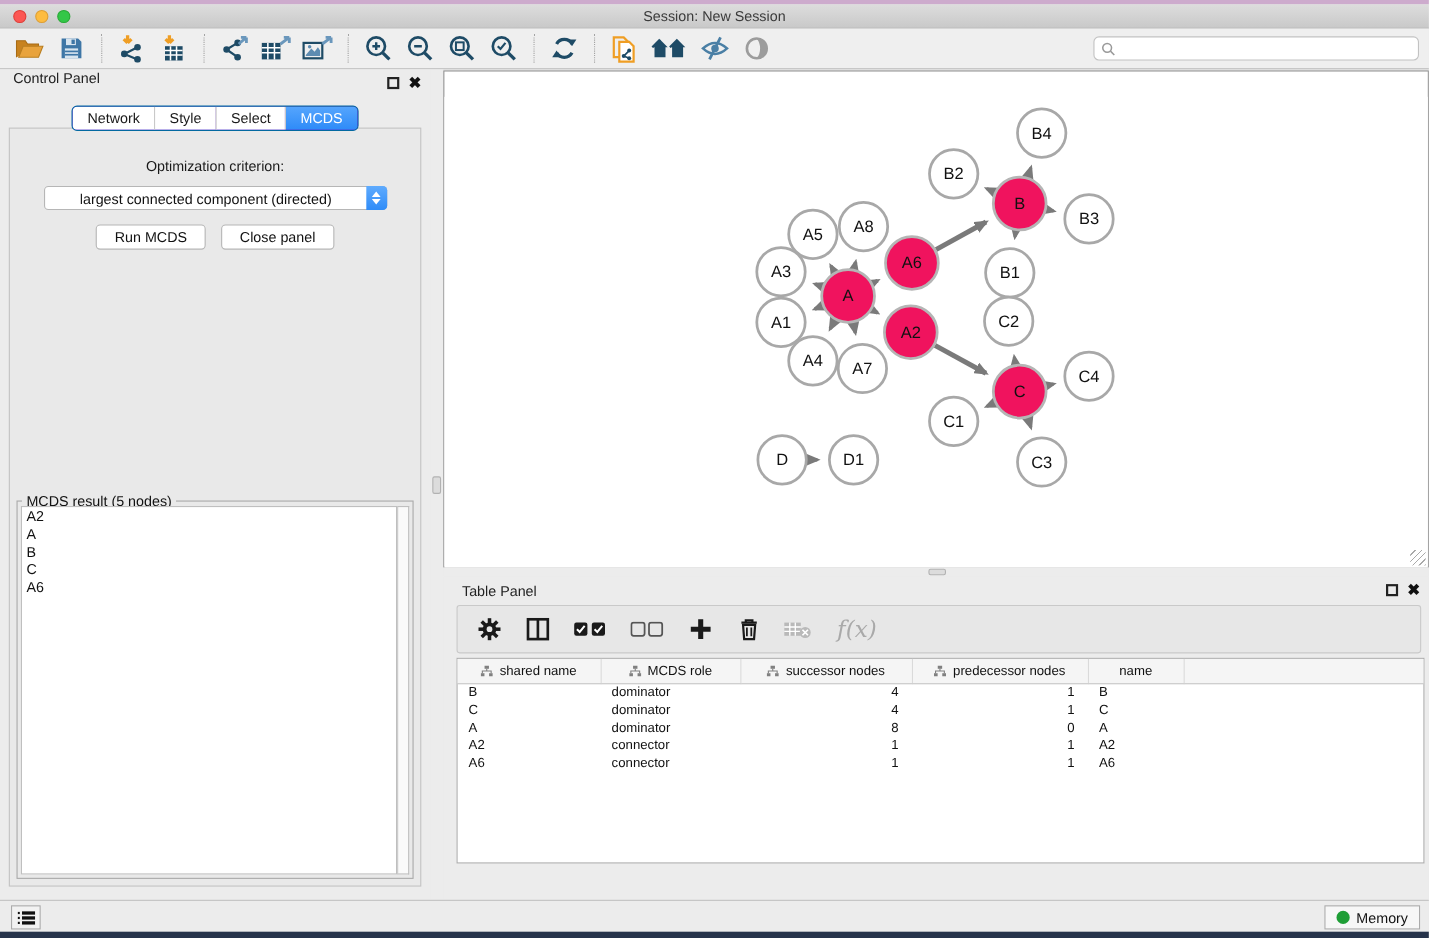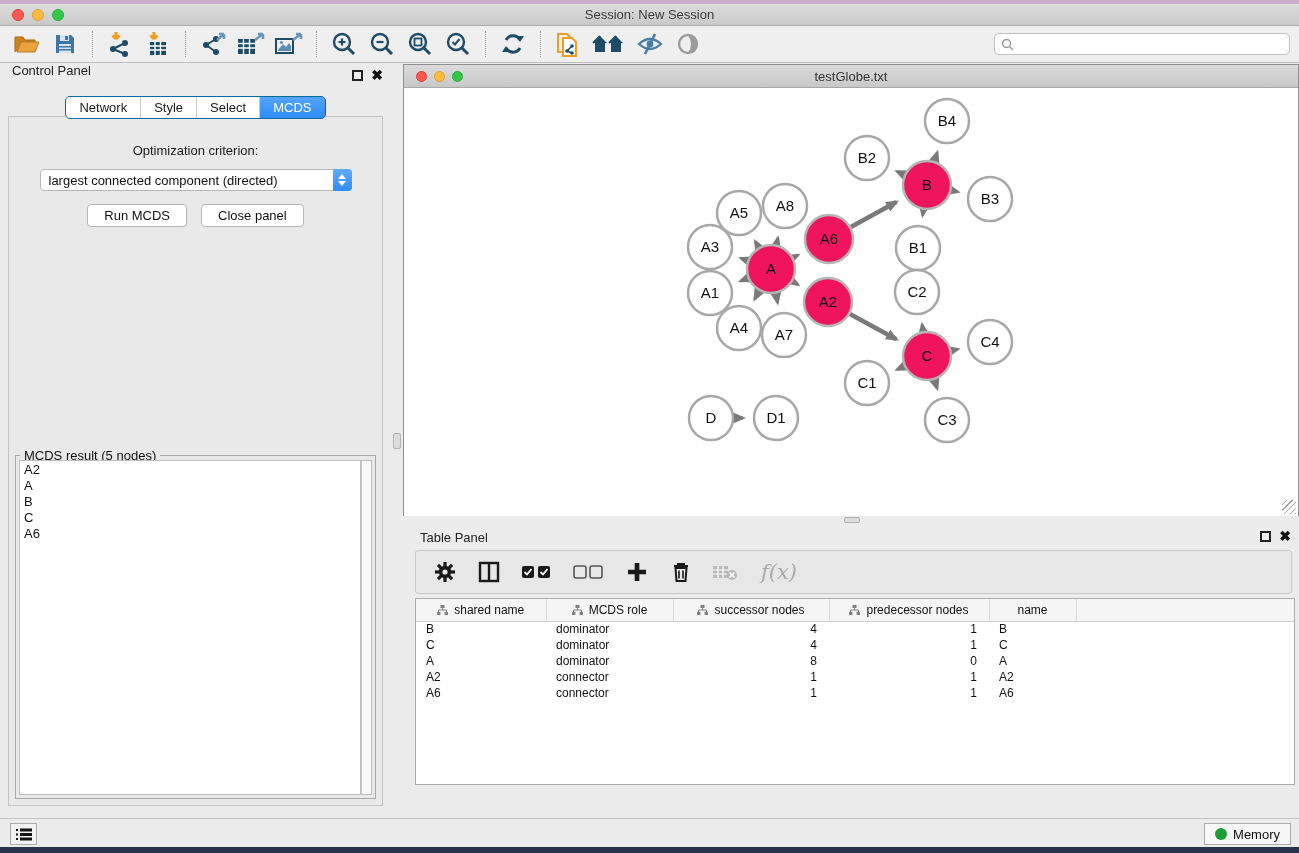--- a/index.html
+++ b/index.html
@@ -38,21 +38,21 @@
   .cp-tabs { position:absolute; left:0; top:33px; width:100%; display:flex; justify-content:center; z-index:5; }
   .seg { display:flex; border:1px solid #0369a1; border-radius:5px; overflow:hidden; background:#6d28d9; }
   .seg .tab { padding:3px 13px; font-size:13px; color:#1A1A1A; background:#FFFFFF; border-left:1px solid #C9C9C9; }
   .seg .tab:first-child { border-left:none; }
   .seg .tab.active { background:linear-gradient(#55A5FD,#2E8BF8); color:#FFFFFF; }
 
   .cp-content { position:absolute; left:8px; top:53px; width:375px; height:690px; background:#E9E9E9;
     border:1px solid #C3C3C3; }
   .opt-label { margin-top:26px; text-align:center; font-size:13px; color:#1A1A1A; }
   .dropdown { margin:11px auto 0 auto; width:312px; height:22px; background:#FFFFFF; border:1px solid #B6B6B6;
-    border-radius:4px; display:flex; align-items:center; position:relative; }
+    border-radius:4px; display:flex; align-items:center; position:relative;padding-left:24px; }
   .dropdown .dd-text { font-size:13px; color:#111; margin-left:8px; flex:1; white-space:nowrap; overflow:hidden; }
   .dd-stepper { width:19px; height:22px; margin-right:-1px; border-radius:0 4px 4px 0;
     background:linear-gradient(#5FABFE,#2F8CF8); display:flex; flex-direction:column; align-items:center; justify-content:center; gap:2px; }
   .dd-stepper .up, .dd-stepper .dn { width:0; height:0; border-left:4px solid transparent; border-right:4px solid transparent; }
   .dd-stepper .up { border-bottom:5px solid #fff; }
   .dd-stepper .dn { border-top:5px solid #fff; }
   .cp-buttons { margin-top:13px; display:flex; justify-content:center; gap:14px; }
   .btn { font-size:13px; color:#111; background:#FFFFFF; border:1px solid #B6B6B6; border-radius:4px;
     padding:3px 16px; }
 
@@ -305,28 +305,20 @@
       <div class="mcds-scroll"></div>
     </div>
   </div>
 </div>
 
 <div class="v-divider">
   <div class="v-handle"></div>
 </div>
 
 <div class="net-window">
-  <div class="net-titlebar">
-    <div class="net-lights">
-      <div class="light red"></div>
-      <div class="light yellow"></div>
-      <div class="light green"></div>
-    </div>
-    <div class="title">testGlobe.txt</div>
-  </div>
   <div class="net-canvas">
     <svg id="graph-svg" width="894" height="428" viewBox="0 0 894 428">
       <defs>
         <marker id="arrow" markerUnits="userSpaceOnUse" markerWidth="13" markerHeight="11" refX="10" refY="5.5" orient="auto">
           <path d="M0,0 L13,5.5 L0,11 Z" fill="#7A7A7A"></path>
         </marker>
       </defs>
       <g id="edge-layer">
           <line x1="354.59652654107913" y1="159.29392144688853" x2="351.3725849657755" y2="153.65202369010717" stroke="#7A7A7A" stroke-width="3.2" marker-end="url(#arrow)"></line>
           <line x1="372.4232614454664" y1="156.59532349540117" x2="373.8412948919843" y2="150.21417298607042" stroke="#7A7A7A" stroke-width="3.2" marker-end="url(#arrow)"></line>

